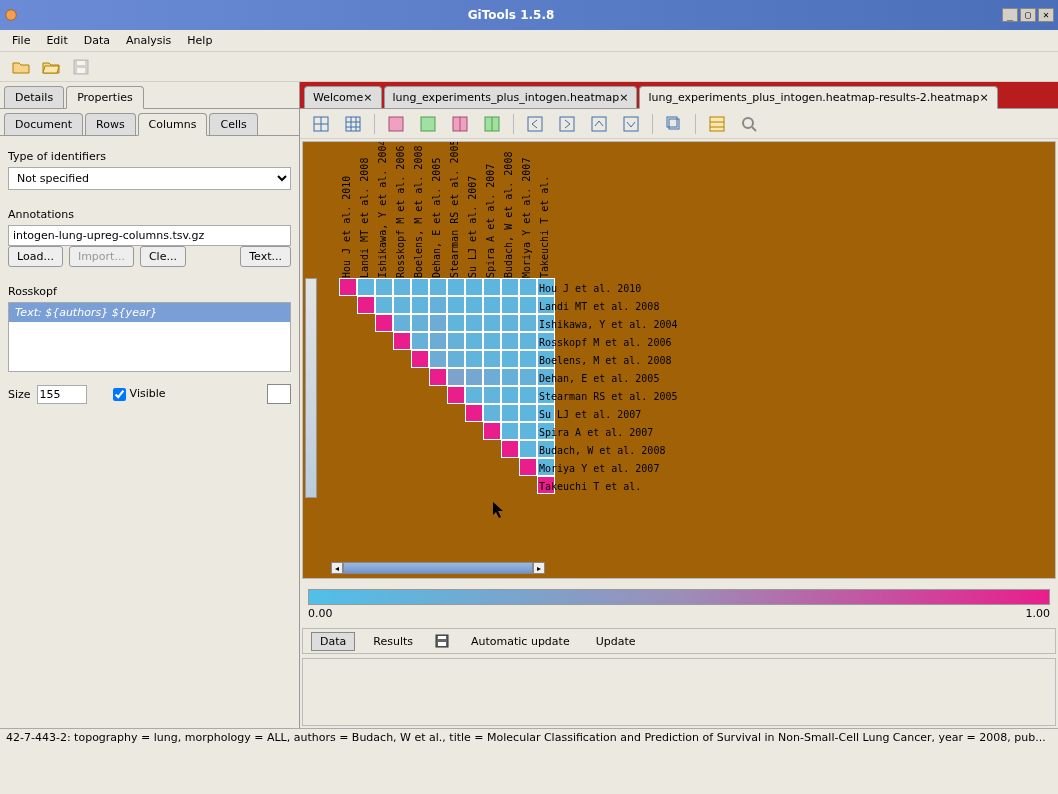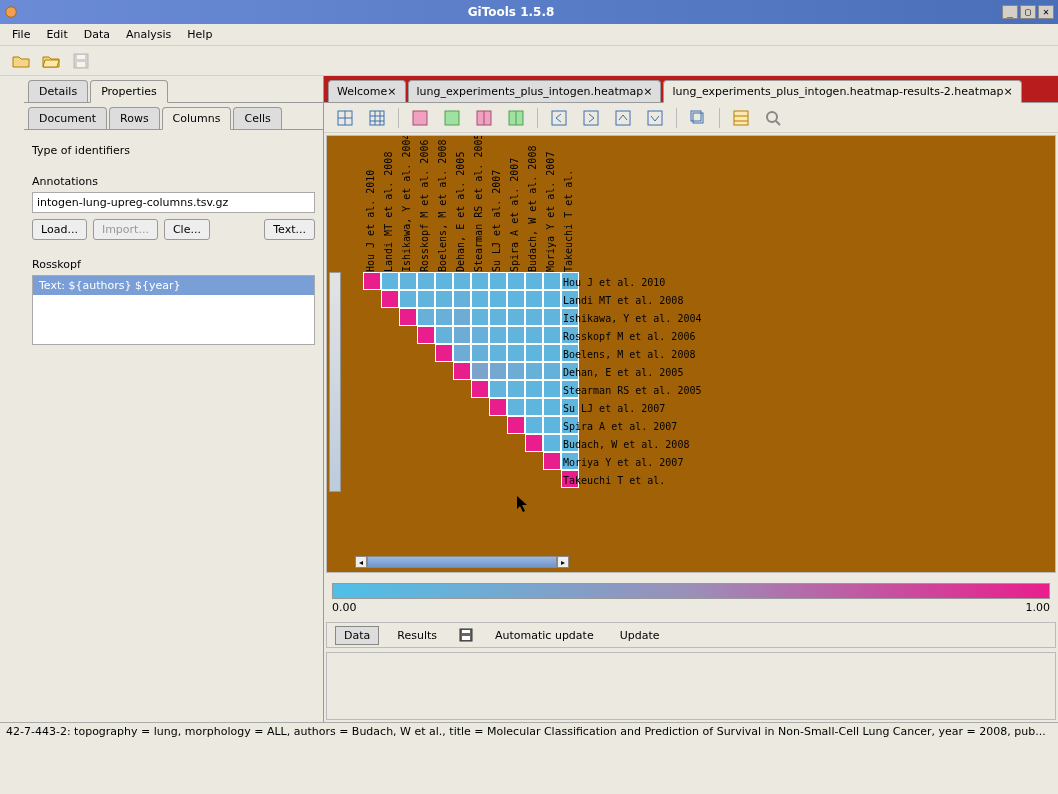--- a/index.html
+++ b/index.html
@@ -1,56 +1,56 @@
 <!DOCTYPE html>
 <html><head>
 <meta charset="utf-8">
 <style>
   * { box-sizing: border-box; font-family: "DejaVu Sans", "Liberation Sans", Arial, sans-serif; font-size: 11px; }
   body { margin: 0; background: #ece9e0; width: 1058px; height: 794px; overflow: hidden; color: #000; }
   
   
-  .titlebar { height: 24px; background: linear-gradient(to right, #6b8bd6 0%, #4a6fb8 100%); display: flex; align-items: center; padding: 0 4px; }
+  .titlebar { height: 30px; background: linear-gradient(to right, #6b8bd6 0%, #4a6fb8 100%); display: flex; align-items: center; padding: 0 4px; }
   .titlebar .logo { width: 14px; height: 14px; margin-right: 4px; }
   .titlebar .title { flex: 1; text-align: center; color: #fff; font-weight: bold; font-size: 12px; }
   .titlebar .winbtn { width: 16px; height: 14px; margin-left: 2px; background: #d4d0c8; border: 1px solid #888; display: flex; align-items: center; justify-content: center; font-family: monospace; font-size: 10px; line-height: 1; cursor: default; }
   
   
   .menubar { height: 22px; background: #ece9e0; border-bottom: 1px solid #d4d0c8; display: flex; align-items: center; padding: 0 4px; }
   .menubar .menuitem { padding: 2px 8px; cursor: default; }
   
   
   .maintoolbar { height: 30px; background: #ece9e0; border-bottom: 1px solid #d4d0c8; display: flex; align-items: center; padding: 0 10px; gap: 8px; }
   .toolbtn { width: 22px; height: 22px; border: 1px solid transparent; display:flex; align-items:center; justify-content:center; }
   .toolbtn svg { display:block; }
   .toolbtn.disabled { opacity: 0.5; }
   
   
-  .main { display: flex; height: 646px; padding-left: 24px; }
+  .main { display: flex; height: 646px; }
   .leftpanel { width: 300px; border-right: 1px solid #999; background: #ece9e0; display: flex; flex-direction: column; }
   .rightpanel { flex: 1; background: #ece9e0; display: flex; flex-direction: column; }
   
   
   .tabstrip { display: flex; background: #ece9e0; border-bottom: 1px solid #999; padding-top: 4px; padding-left: 4px; }
   .tab { padding: 4px 10px; border: 1px solid #999; border-bottom: none; background: #ddd; margin-right: 2px; border-radius: 4px 4px 0 0; cursor: default; position: relative; }
   .tab.active { background: #ece9e0; border-bottom: 1px solid #ece9e0; margin-bottom: -1px; z-index: 2; }
   
   
   .subtabstrip { display: flex; background: #ece9e0; border-bottom: 1px solid #999; padding-top: 4px; padding-left: 4px; }
   
   
   .propbody { padding: 8px; flex: 1; overflow: auto; }
   .proplabel { margin: 6px 0 4px; font-size: 11px; }
   .propinput, select.propinput { width: 100%; padding: 3px 4px; border: 1px solid #aaa; background: #fff; font-size: 11px; }
-  .proprow { display: flex; gap: 6px; margin-top: 6px; }
+  .proprow { display: flex; gap: 6px; }
   .btn { padding: 3px 8px; border: 1px solid #999; background: #eee; cursor: default; border-radius: 3px; }
   .btn.disabled { color: #999; }
   .listbox { width: 100%; height: 70px; border: 1px solid #aaa; background: #fff; margin-top:4px; }
   .listbox .row { padding: 3px 6px; }
-  .listbox .row.sel { background: #7a9fd6; color: #fff; }
+  .listbox .row.sel { background: #7a9fd6; color: #fff; font-style: italic; }
   .spinner { width: 50px; padding: 2px; border: 1px solid #aaa; background:#fff; }
   .colorbox { width: 24px; height: 20px; border: 1px solid #888; background: #fff; display:inline-block; }
   
   
   .doctabs { display: flex; background: #b91c1c; border-bottom: 1px solid #999; padding-top: 4px; padding-left: 4px; flex-wrap: nowrap; }
   .doctab { padding: 4px 8px; border: 1px solid #999; border-bottom: none; background: #ddd; margin-right: 2px; border-radius: 4px 4px 0 0; display:flex; align-items:center; white-space: nowrap; max-width: 360px; }
   .doctab.active { background: #ece9e0; border-bottom: 1px solid #ece9e0; margin-bottom: -1px; }
   
   
   .viewertoolbar { height: 30px; background: #ece9e0; border-bottom: 1px solid #d4d0c8; display:flex; align-items:center; padding: 0 10px; gap: 10px; }
@@ -140,36 +140,47 @@
       <div class="tab active">Properties</div>
     </div>
     <div class="subtabstrip">
       <div class="tab">Document</div>
       <div class="tab">Rows</div>
       <div class="tab active">Columns</div>
       <div class="tab">Cells</div>
     </div>
     <div class="propbody">
       <div class="proplabel">Type of identifiers</div>
+      <select class="propinput">
+        <option>Not specified</option>
+      </select>
 
       <div class="proplabel" style="margin-top:18px">Annotations</div>
       <input class="propinput" value="intogen-lung-upreg-columns.tsv.gz" style="">
       <div class="proprow">
         <button class="btn">Load...</button>
         <button class="btn disabled">Import...</button>
         <button class="btn">Cle...</button>
         <div style="flex:1"></div>
         <button class="btn">Text...</button>
       </div>
 
       <div class="proplabel" style="margin-top:18px">Rosskopf</div>
       <div class="listbox">
         <div class="row sel">Text: ${authors} ${year}</div>
       </div>
 
+      <div class="proprow" style="align-items:center; margin-top:12px">
+        <span>Size</span>
+        <input class="spinner" type="number" value="155" style="">
+        <span style="width:14px"></span>
+        <label><input type="checkbox" checked="" style=""><span>Visible</span></label>
+        <div style="flex:1"></div>
+        <span class="colorbox"></span>
+      </div>
     </div>
   </div>
 
   <div class="rightpanel">
 
     <div class="doctabs">
       <div class="doctab">
           <span>Welcome</span>
           <span class="closex">×</span>
         </div>

